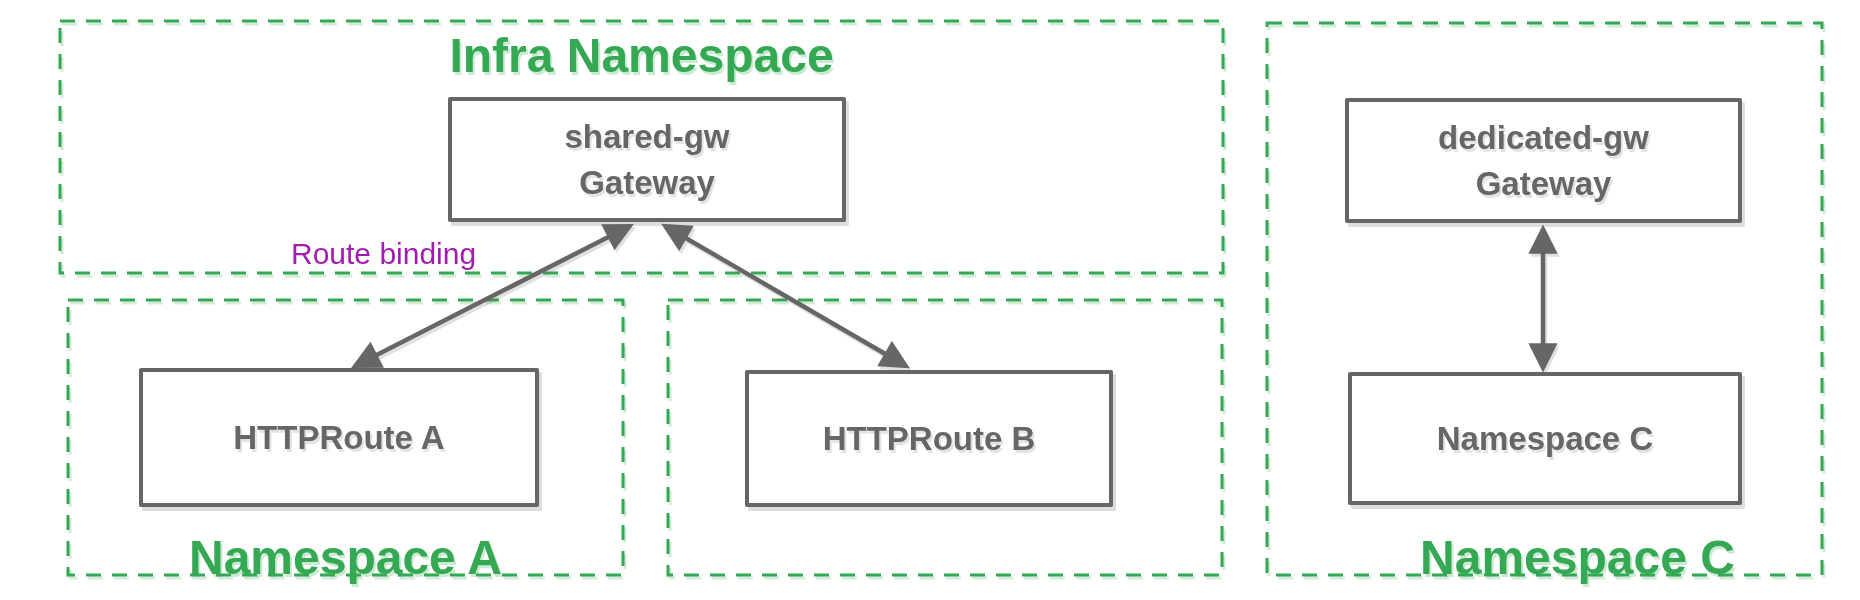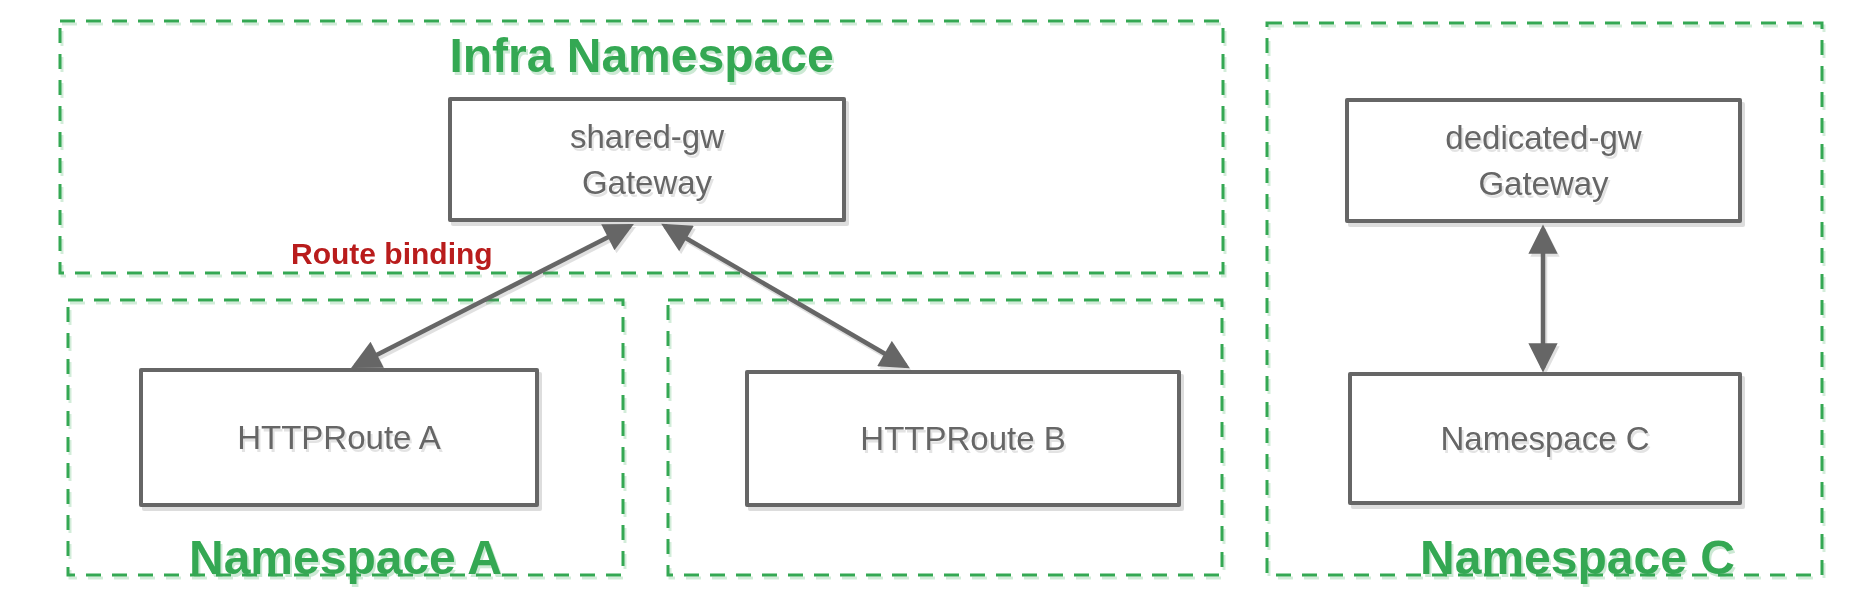--- a/index.html
+++ b/index.html
@@ -49,41 +49,41 @@
     box-shadow: 3px 4px 0 rgba(102,102,102,0.22);
     display: flex;
     flex-direction: column;
     align-items: center;
     justify-content: center;
     text-align: center;
   }
   .node-label {
     font-size: 33px;
     line-height: 46px;
-    font-weight: normal;
+    font-weight: bold;
     color: #666666;
     text-shadow: 2px 3px 0 rgba(102,102,102,0.18);
     white-space: nowrap;
   }
   
   .ns-caption {
     position: absolute;
     text-align: center;
     font-size: 48px;
     font-weight: bold;
     color: #34A853;
     text-shadow: 2px 3px 0 rgba(52,168,83,0.25);
     white-space: nowrap;
   }
   
   .annotation {
     position: absolute;
     font-size: 30px;
-    font-weight: bold;
-    color: #b91c1c;
+    font-weight: normal;
+    color: #a21caf;
     white-space: nowrap;
   }
 </style>
 </head>
 <body>
 
 <div class="canvas">
 
   <svg class="layer" viewBox="0 0 1860 600">
     <rect class="ns-rect" x="60" y="21" width="1163" height="252"></rect>
@@ -99,21 +99,21 @@
 
   <div class="node" style="left:1345px; top:98px; width:397px; height:125px;">
     <div class="node-label">dedicated-gw</div>
     <div class="node-label">Gateway</div>
   </div>
 
   <div class="node" style="left:139px; top:368px; width:400px; height:139px;">
     <div class="node-label">HTTPRoute A</div>
   </div>
 
-  <div class="node" style="left:745px; top:370px; width:436px; height:137px;">
+  <div class="node" style="left:745px; top:370px; width:368px; height:137px;">
     <div class="node-label">HTTPRoute B</div>
   </div>
 
   <div class="node" style="left:1348px; top:372px; width:394px; height:133px;">
     <div class="node-label">Namespace C</div>
   </div>
 
   <svg class="layer" viewBox="0 0 1860 600">
     <defs>
       <marker id="arrowhead" viewBox="0 0 10 10" refX="8.5" refY="5" markerWidth="7" markerHeight="6.5" orient="auto-start-reverse">

